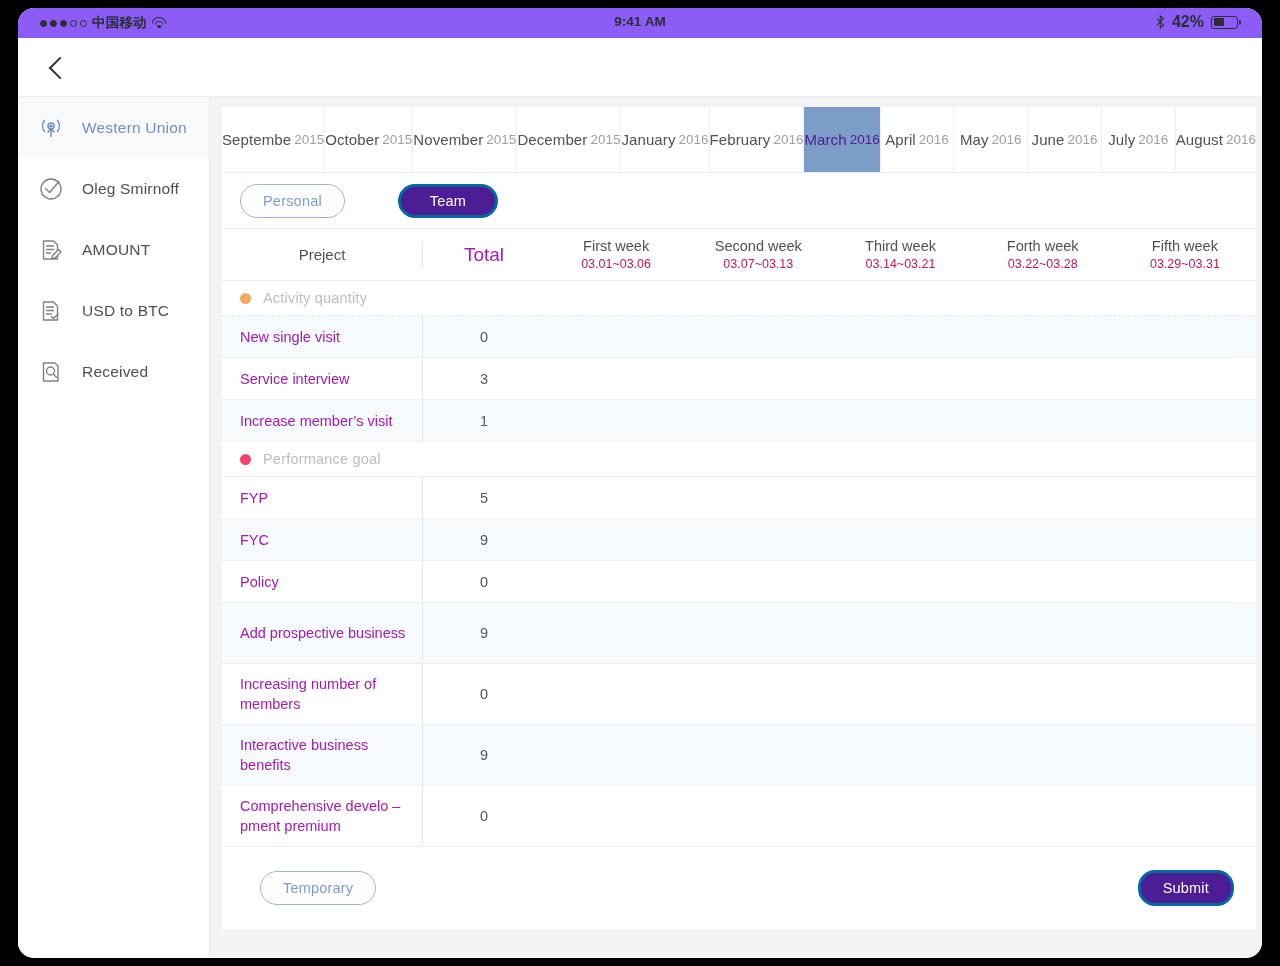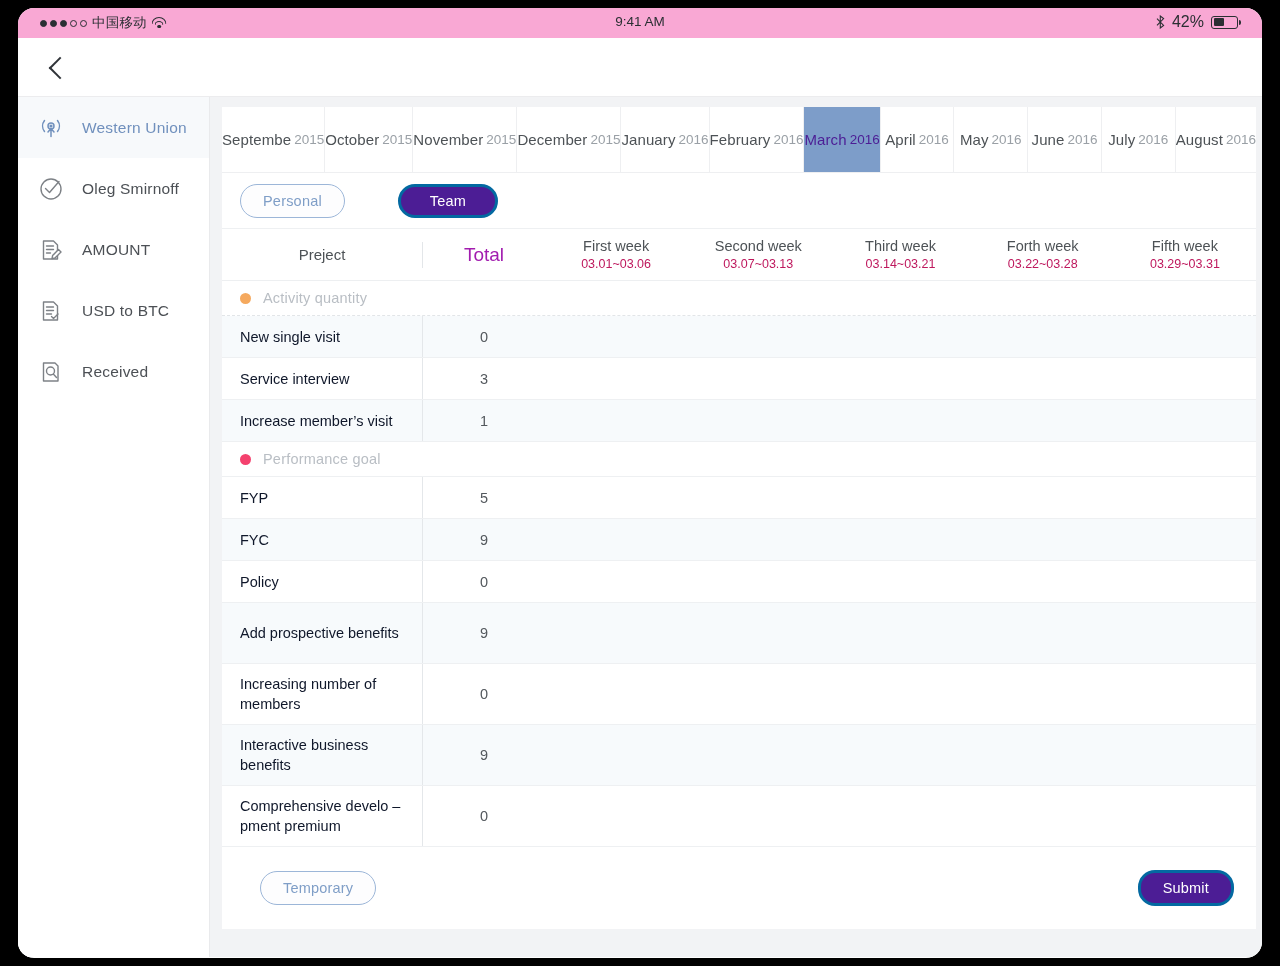--- a/index.html
+++ b/index.html
@@ -14,23 +14,24 @@
     width: 1244px; height: 950px;
     background: #ffffff;
     border-radius: 16px;
     overflow: hidden;
   }
 
   
   .statusbar {
     position: relative;
     height: 30px;
-    background: #f9a8d4;
+    background: #8b5cf6;
     font-size: 13px;
     color: #2b2f33;
+    font-weight: bold;
   }
   .sb-left { position: absolute; left: 22px; top: 6px; display: flex; align-items: center; gap: 5px; }
   .dots { display: flex; gap: 3px; align-items: center; }
   .dot { width: 7px; height: 7px; border-radius: 50%; border: 1px solid #2b2f33; }
   .dot.on { background: #2b2f33; }
   .carrier { font-size: 13.5px; letter-spacing: .2px; }
   .wifi { width: 15px; height: 12px; position: relative; display:inline-block; }
   .wifi i { position:absolute; left:50%; transform: translateX(-50%); border:1.6px solid #2b2f33; border-bottom:none;
             border-radius: 50% 50% 0 0 / 100% 100% 0 0; }
   .wifi i:nth-child(1){ width:15px; height:7px; top:0; }
@@ -101,21 +102,21 @@
   .col-week .rg { font-size: 12.5px; color: #be185d; margin-top: 3px; }
 
   .group-head { display:flex; align-items:center; height: 35px; padding-left: 18px; gap: 12px; background:#fff; }
   .group-head.dashed { border-bottom: 1px dashed #e2e5e8; }
   .group-head.solid { border-bottom: 1px solid #eef0f2; }
   .gdot { width: 11px; height: 11px; border-radius: 50%; flex: 0 0 11px; }
   .glabel { font-size: 14.5px; color: #b9bec4; letter-spacing:.2px; }
 
   .row { display: flex; align-items: center; min-height: 42px; border-bottom: 1px solid #eef0f2; }
   .row.alt { background: #f7fafc; }
-  .row .r-name { flex: 0 0 200px; padding-left: 18px; font-size: 14.5px; color: #0f172a; line-height: 20px; }
+  .row .r-name { flex: 0 0 200px; padding-left: 18px; font-size: 14.5px; color: #a21caf; line-height: 20px; }
   .row .r-sep { flex: 0 0 1px; align-self: stretch; background: #e4e7ea; margin: 0; }
   .row .r-total { flex: 0 0 122px; text-align: center; font-size: 14.5px; color: #53585d; }
   .row .r-week { flex: 1 1 0; text-align: center; font-size: 14.5px; color: #53585d; }
   .row.tall { min-height: 61px; }
 
   .footer { height: 82px; display: flex; align-items: center; justify-content: space-between; padding: 0 22px 0 38px; background:#fff; }
   .pill.temp { min-width: 110px; }
   .pill.submit { min-width: 96px; height: 36px; }
 
   svg { display: block; }
@@ -367,21 +368,21 @@
               <div class="r-name">Policy</div>
               <div class="r-sep"></div>
               <div class="r-total">0</div>
               <div class="r-week"></div>
               <div class="r-week"></div>
               <div class="r-week"></div>
               <div class="r-week"></div>
               <div class="r-week"></div>
             </div>
             <div class="row alt tall">
-              <div class="r-name">Add prospective benefits</div>
+              <div class="r-name">Add prospective business</div>
               <div class="r-sep"></div>
               <div class="r-total">9</div>
               <div class="r-week"></div>
               <div class="r-week"></div>
               <div class="r-week"></div>
               <div class="r-week"></div>
               <div class="r-week"></div>
             </div>
             <div class="row tall">
               <div class="r-name">Increasing number of members</div>

